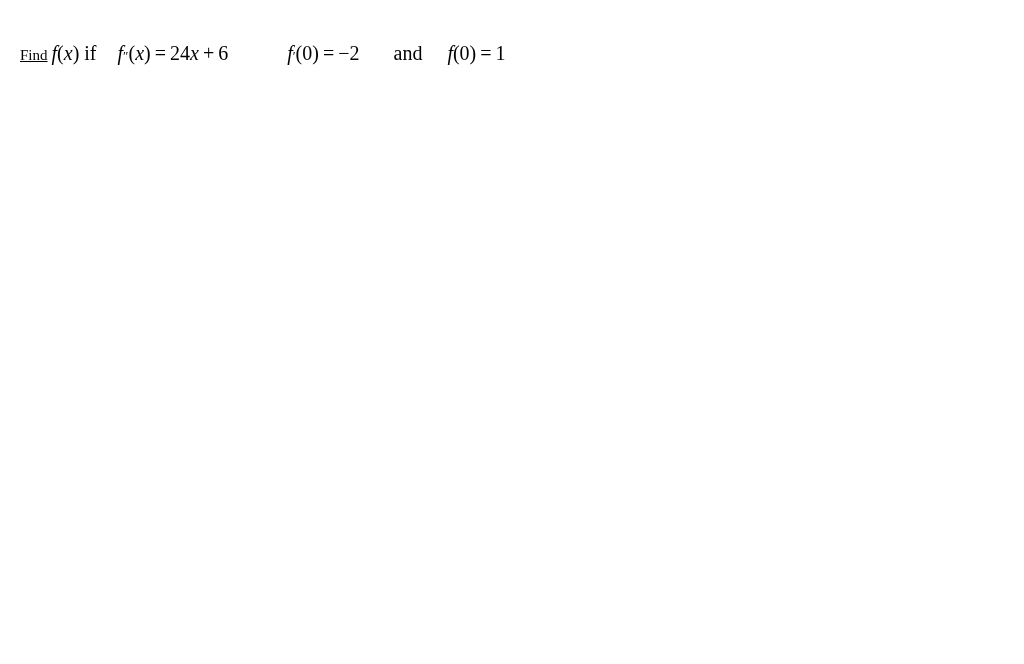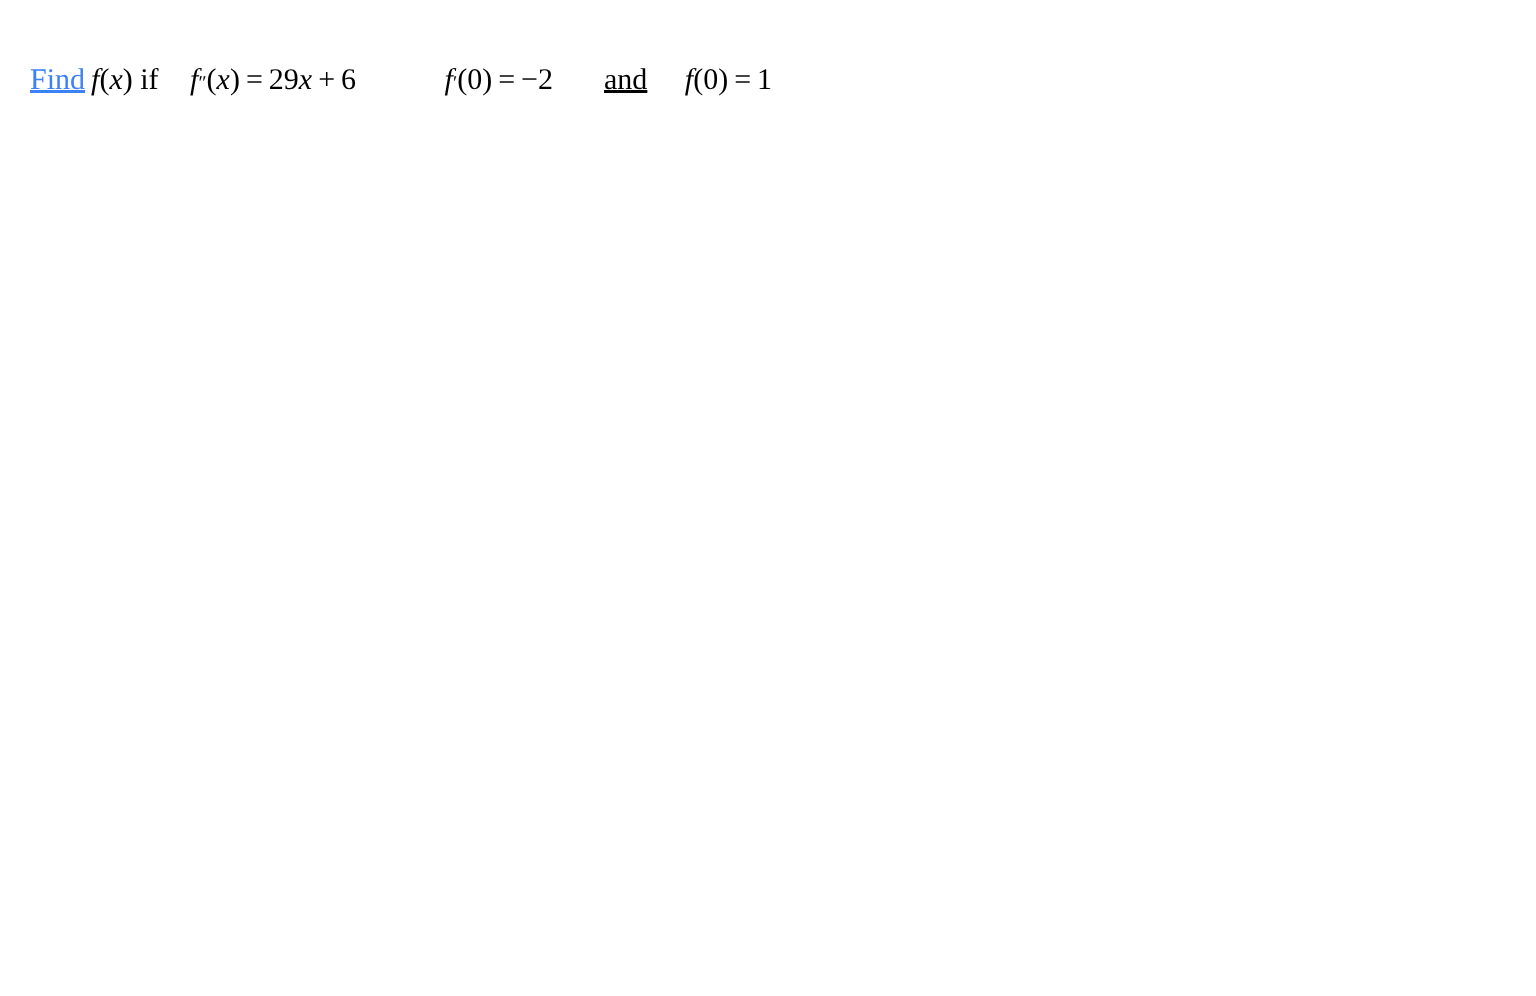--- a/index.html
+++ b/index.html
@@ -24,24 +24,24 @@
 
     .math-line {
       display: flex;
       align-items: baseline;
       gap: 0;
       flex-wrap: nowrap;
       white-space: nowrap;
     }
 
     .find-text {
-      color: #3b82f6;
+      color: #000000;
       text-decoration: underline;
       font-style: normal;
-      font-size: 20px;
+      font-size: 15px;
       margin-right: 4px;
     }
 
     .plain-text {
       font-size: 20px;
       margin-right: 2px;
       margin-top: 24px;
     }
 
     .math-expr {
@@ -72,33 +72,33 @@
     <span class="find-text">Find</span>
 
     <span class="plain-text gap-sm">
       <span class="math-expr">f</span><span>(</span><span class="math-expr">x</span><span>) if</span>
     </span>
 
     <span class="segment gap-lg">
       &nbsp;&nbsp;&nbsp;
       <span class="math-expr">f</span><span class="math-normal" style="font-style:normal; font-size:13px; vertical-align: super; line-height:0;">″</span><span>(</span><span class="math-expr">x</span><span>)</span>
       <span class="math-normal" style="margin: 0 4px;">=</span>
-      <span class="math-normal">29</span><span class="math-expr">x</span>
+      <span class="math-normal">24</span><span class="math-expr">x</span>
       <span class="math-normal" style="margin: 0 4px;">+</span>
       <span class="math-normal">6</span>
     </span>
 
     <span class="segment gap-lg">
       &nbsp;&nbsp;&nbsp;&nbsp;&nbsp;&nbsp;&nbsp;
       <span class="math-expr">f</span><span style="font-style:normal; font-size:13px; vertical-align: super; line-height:0;">′</span><span>(0)</span>
       <span class="math-normal" style="margin: 0 4px;">=</span>
       <span class="math-normal">−2</span>
     </span>
 
-    <span class="plain-text" style="margin: 0 10px; text-decoration: underline;">and</span>
+    <span class="plain-text" style="margin: 0 10px;">and</span>
 
     <span class="segment">
       &nbsp;&nbsp;&nbsp;
       <span class="math-expr">f</span><span>(0)</span>
       <span class="math-normal" style="margin: 0 4px;">=</span>
       <span class="math-normal">1</span>
     </span>
 
   </div>
 </div>

